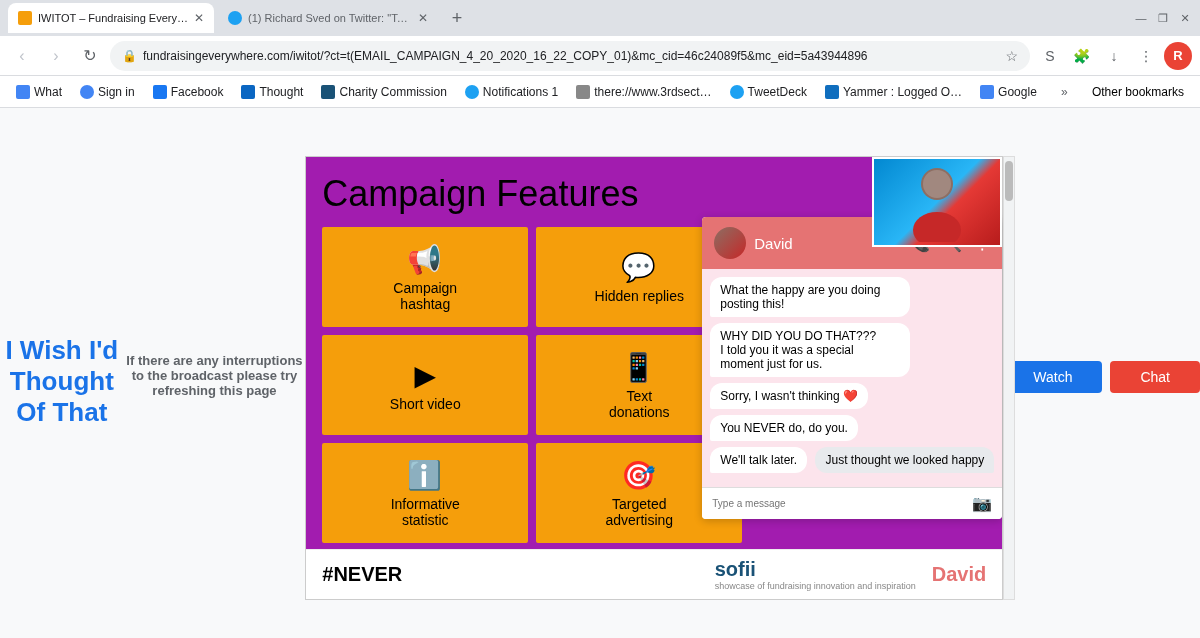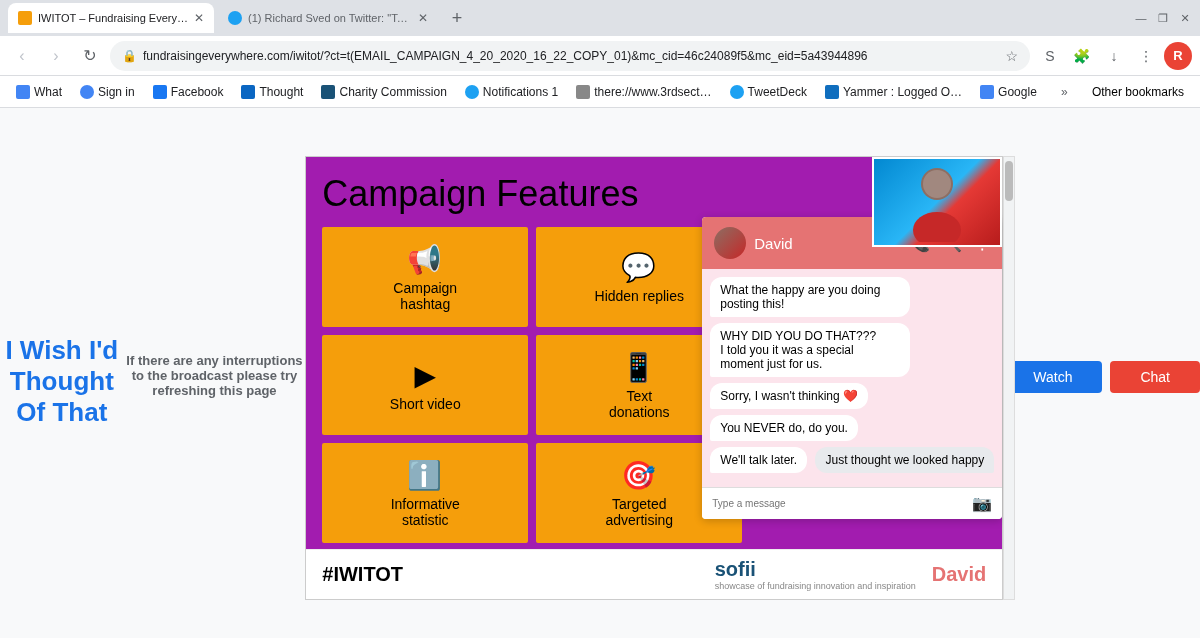--- a/index.html
+++ b/index.html
@@ -250,21 +250,21 @@
         <div class="webcam-person">
           <svg width="70" height="80" viewBox="0 0 70 80">
             <circle cx="35" cy="22" r="16" fill="#8d6e63"></circle>
             <ellipse cx="35" cy="68" rx="24" ry="18" fill="#c62828"></ellipse>
             <circle cx="35" cy="22" r="14" fill="#a1887f"></circle>
           </svg>
         </div>
       </div>
 
       <div style="position:absolute;bottom:0;left:0;right:0;background:#fff;height:50px;display:flex;align-items:center;padding:0 16px;border-top:1px solid #eee;">
-        <span style="font-size:20px;font-weight:bold;color:#000;">#IWITOT</span>
+        <span style="font-size:20px;font-weight:bold;color:#000;">#NEVER</span>
         <div style="margin-left:auto;display:flex;align-items:center;gap:16px;">
           <div style="display:flex;flex-direction:column;align-items:flex-start;">
             <span style="font-size:20px;font-weight:bold;color:#1a5276;">sofii</span>
             <span style="font-size:9px;color:#888;">showcase of fundraising innovation and inspiration</span>
           </div>
           <span style="font-size:20px;font-weight:bold;color:#e57373;">David</span>
         </div>
       </div>
 
     </div>

